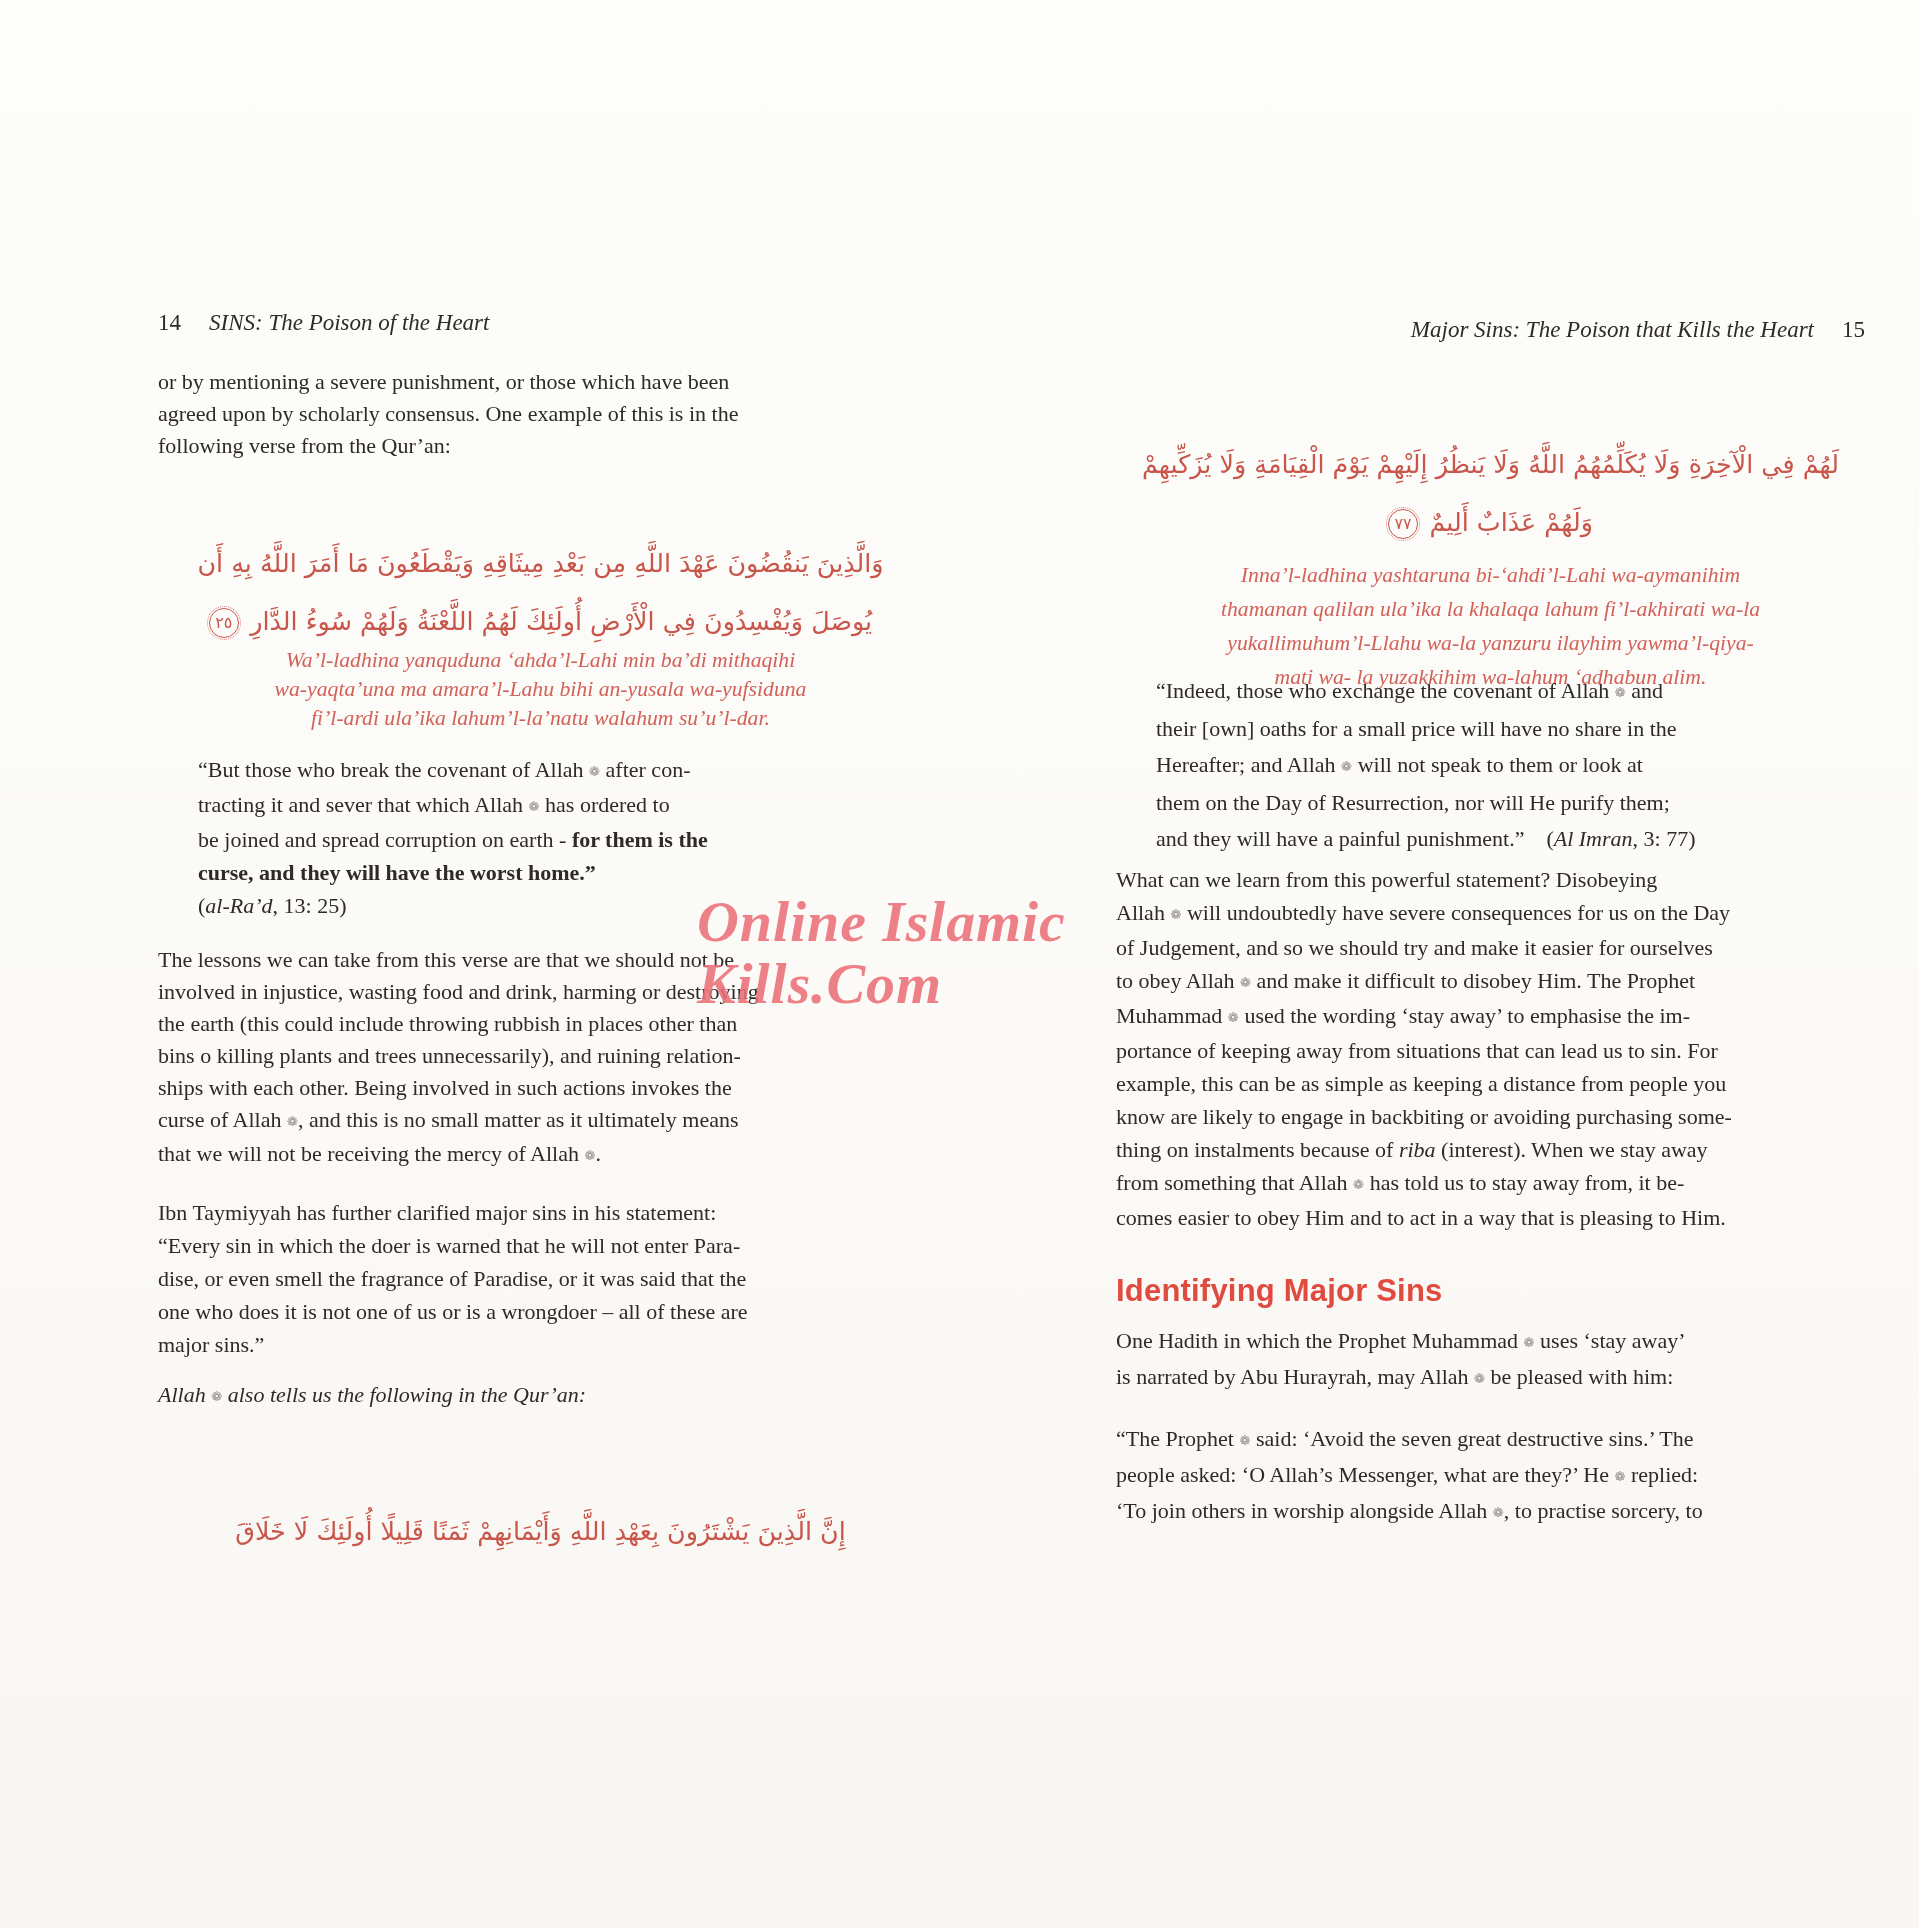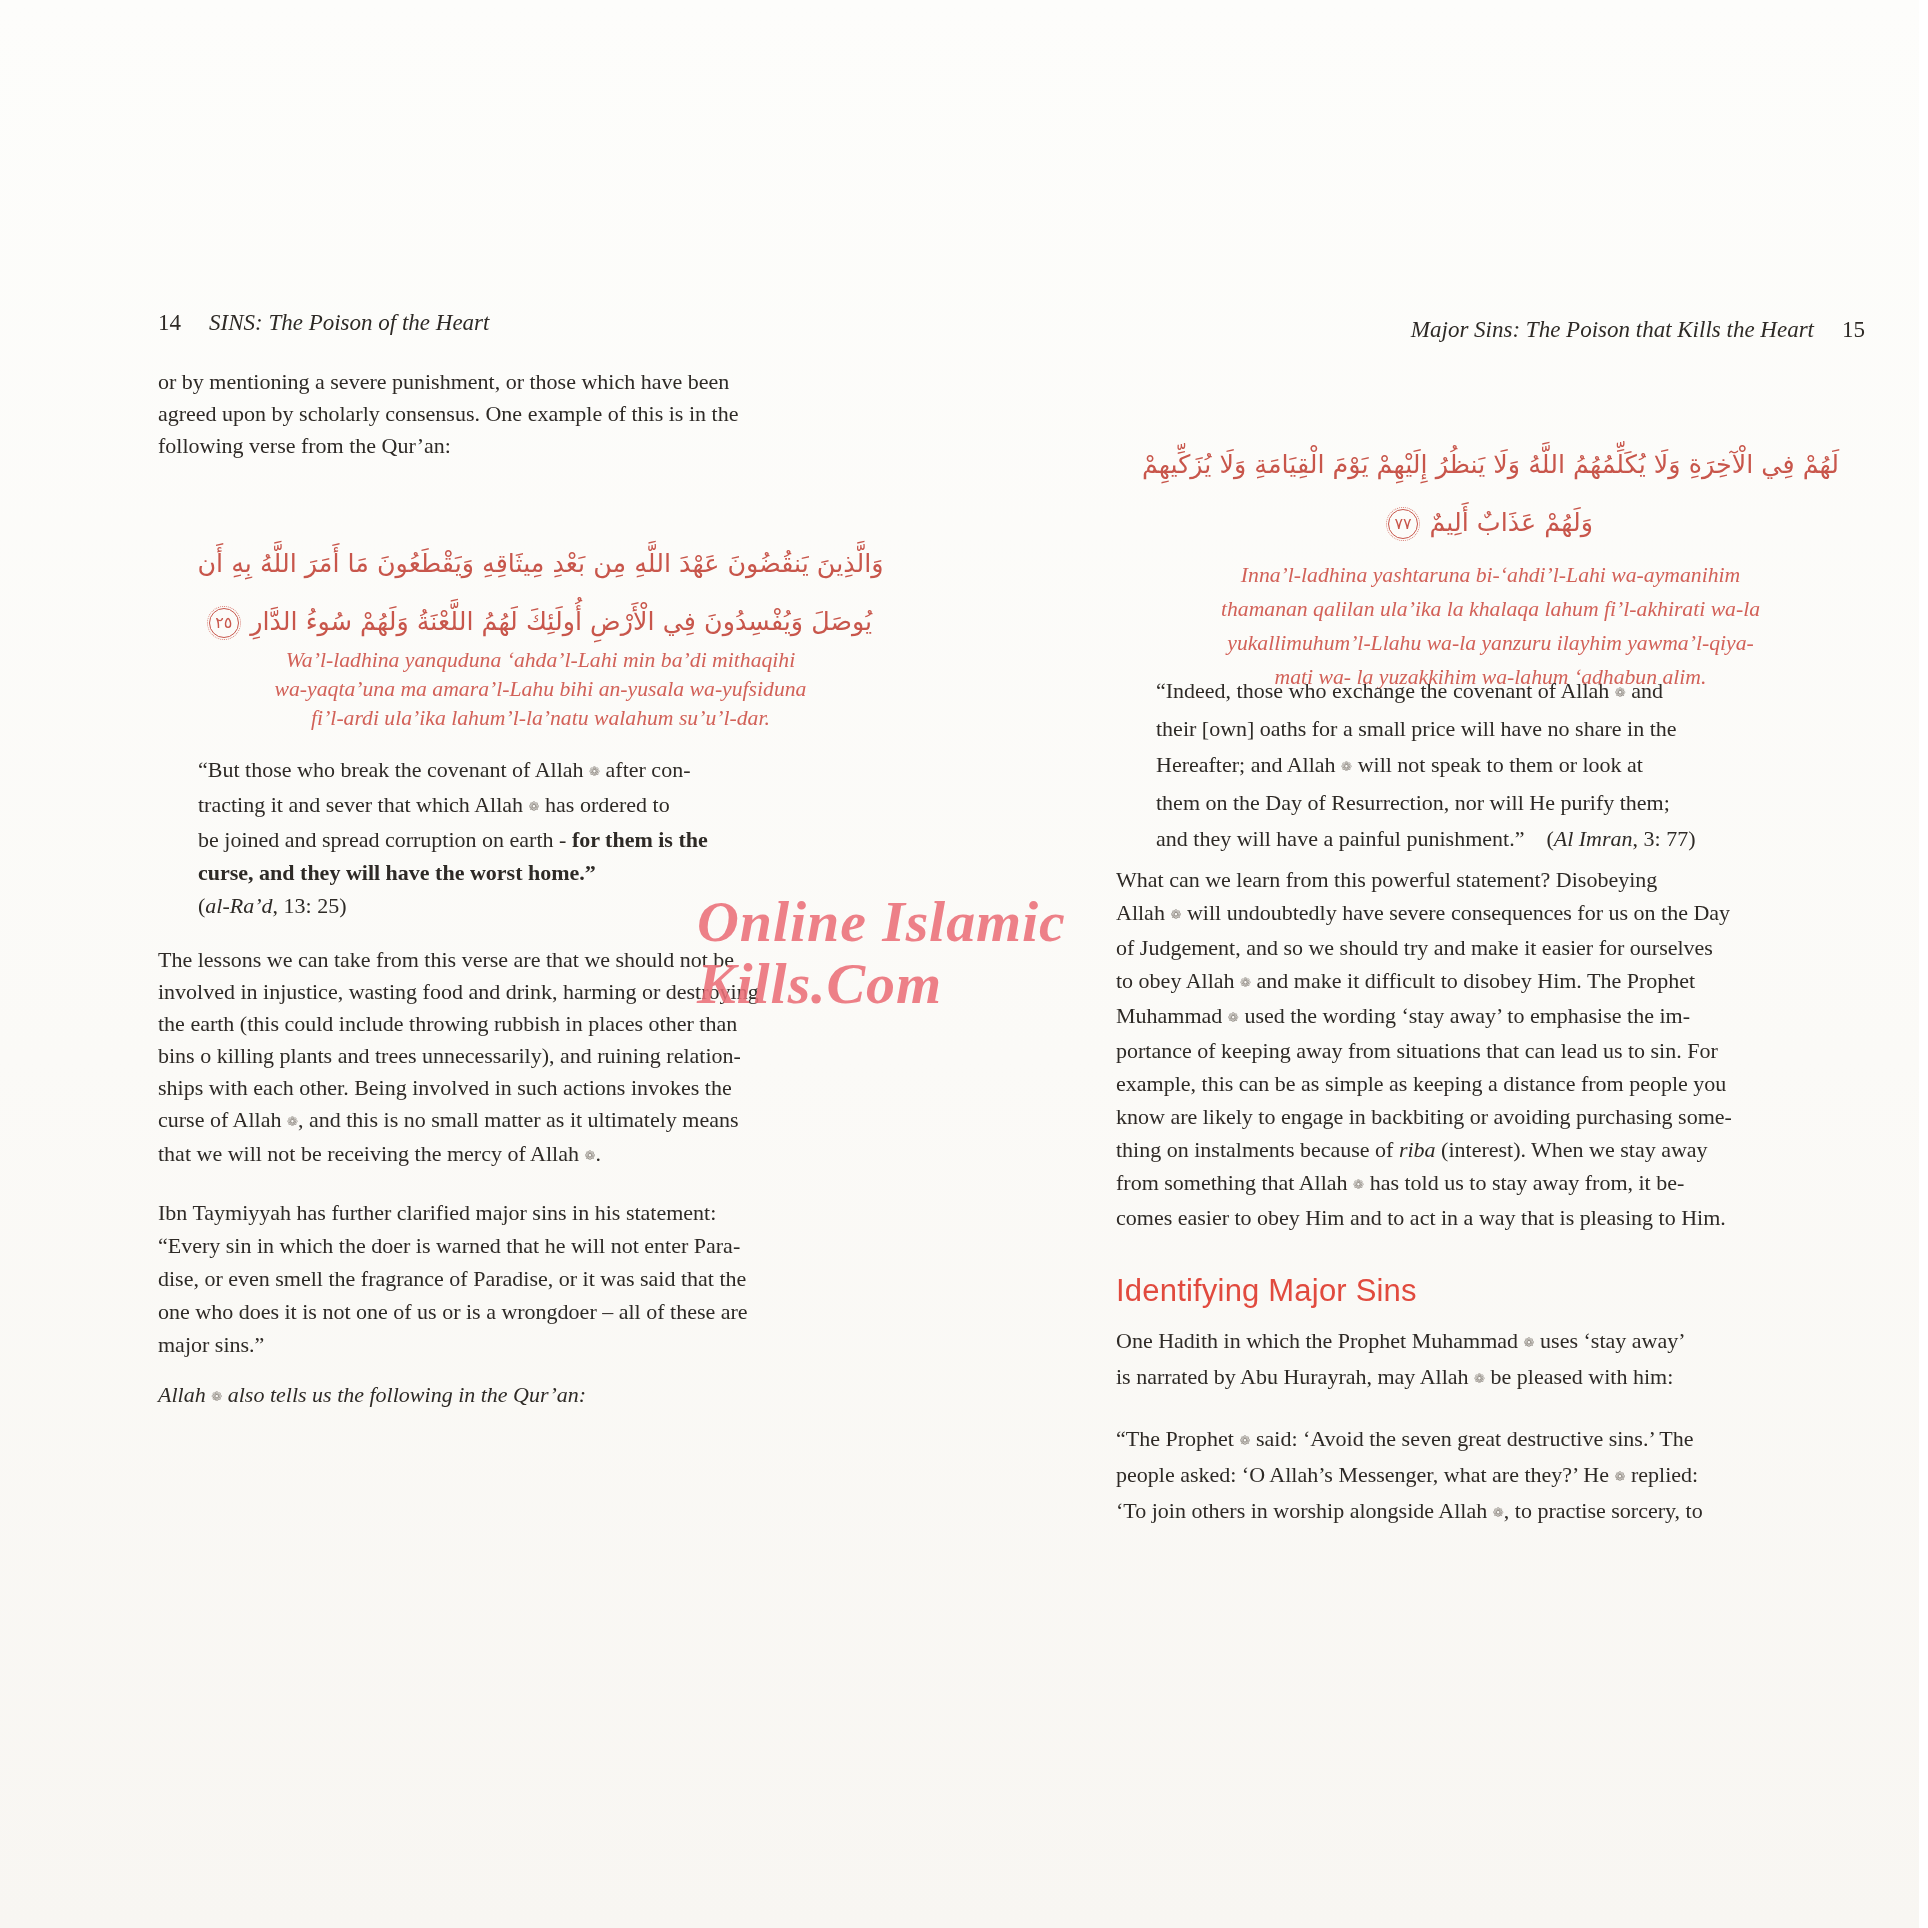--- a/index.html
+++ b/index.html
@@ -45,21 +45,21 @@
   }
   .translit {
     font-style:italic; color:#d26158; text-align:center; white-space:pre-line;
     font-size:21.7px;
   }
   .tr-l { line-height:29px; }
   .tr-r { line-height:34px; }
 
   .section-heading {
     font-family:"Liberation Sans","DejaVu Sans",sans-serif;
-    font-weight:400; font-size:31px; color:#e14a3e; letter-spacing:0.2px;
+    font-weight:700; font-size:31px; color:#e14a3e; letter-spacing:0.2px;
   }
 
   .watermark {
     position:absolute; left:697px; top:891px; width:565px; z-index:6;
     font-weight:700; font-style:italic;
     font-size:58px; line-height:62px; letter-spacing:0.9px;
     color:rgba(235,110,119,0.88);
     pointer-events:none;
   }
 
@@ -130,20 +130,23 @@
 that we will not be receiving the mercy of Allah <span class="hon">❁</span>.</p>
 
     <p class="blk body lh35 L-p3">Ibn Taymiyyah has further clarified major sins in his statement:
 “Every sin in which the doer is warned that he will not enter Para-
 dise, or even smell the fragrance of Paradise, or it was said that the
 one who does it is not one of us or is a wrongdoer – all of these are
 major sins.”</p>
 
     <p class="blk body L-p4">Allah <span class="hon">❁</span> also tells us the following in the Qur’an:</p>
 
+    <div class="blk arabic arabic-single L-ar2" dir="rtl">
+      <span>إِنَّ الَّذِينَ يَشْتَرُونَ بِعَهْدِ اللَّهِ وَأَيْمَانِهِمْ ثَمَنًا قَلِيلًا أُولَئِكَ لَا خَلَاقَ</span>
+    </div>
 
   </section>
 
   <section class="col col-right">
 
     <header class="blk runhead runhead-right R-head">
       <span class="run-title">Major Sins: The Poison that Kills the Heart</span>
       <span class="pnum">15</span>
     </header>
 

